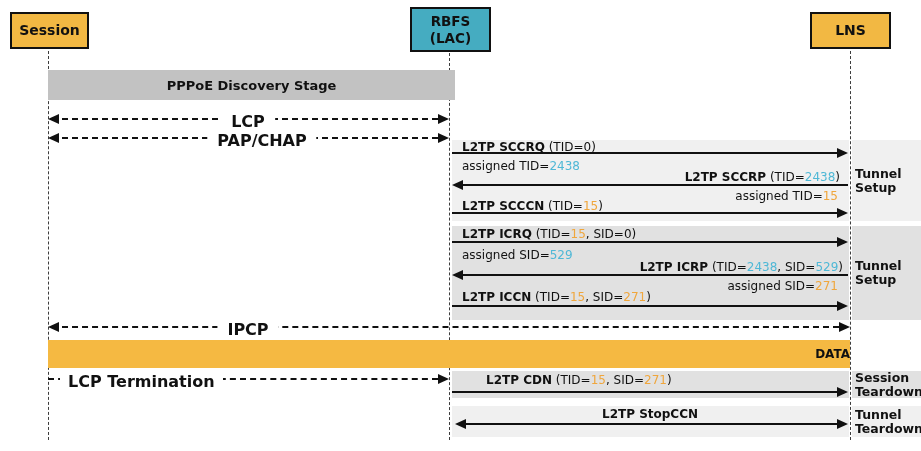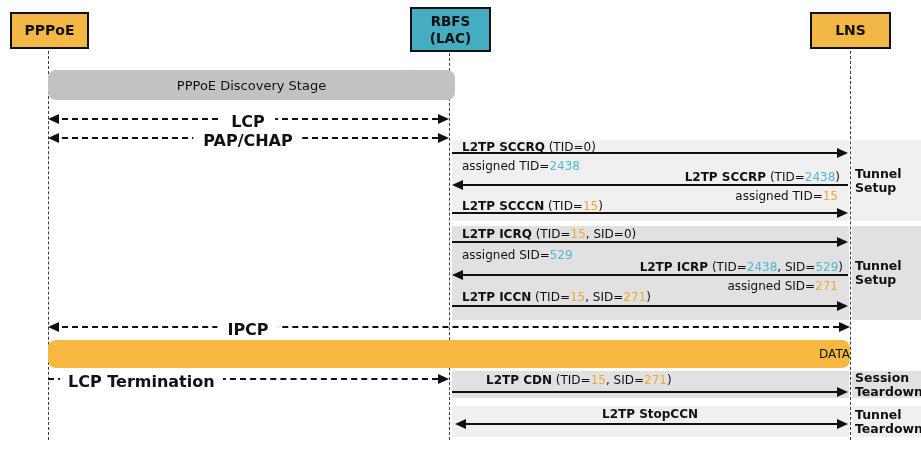--- a/index.html
+++ b/index.html
@@ -4,21 +4,21 @@
 <style>
   html,body{margin:0;padding:0;background:#fff;}
   .stage{position:relative;width:921px;height:451px;background:#fff;overflow:hidden;
          font-family:"DejaVu Sans","Liberation Sans",sans-serif;color:#111;}
   .actor{position:absolute;display:flex;flex-direction:column;align-items:center;justify-content:center;
          border:2px solid #111;font-weight:bold;font-size:14px;line-height:1.25;text-align:center;box-sizing:border-box;}
   .actor.yellow{background:var(--yellow);}
   .actor.teal{background:var(--teal);}
   .lifeline{position:absolute;width:0;border-left:1px dashed #3c3c3c;}
   .bar{position:absolute;display:flex;align-items:center;justify-content:center;
-       font-weight:normal;font-size:13px;box-sizing:border-box;border-radius:8px;}
+       font-weight:bold;font-size:13px;box-sizing:border-box;}
   .secbg{position:absolute;}
   .seclabel{position:absolute;display:flex;align-items:center;font-weight:bold;font-size:12.5px;
             line-height:1.12;padding-left:3px;box-sizing:border-box;}
   .msg{position:absolute;font-size:12px;line-height:1.1;white-space:nowrap;}
   .msg.right{text-align:right;}
   .msg.center{text-align:center;}
   .seg.b{font-weight:bold;}
   .seg.cy{color:var(--cyan);}
   .seg.or{color:var(--orange);}
   .ln{position:absolute;height:2px;background:#111;}
@@ -53,21 +53,21 @@
   <div class="secbg" style="left:452px;top:406px;width:397px;height:31px;background:var(--secLight);"></div>
   <div class="seclabel" style="left:852px;top:406px;width:76px;height:31px;background:var(--secLight);">
     <span>Tunnel Teardown</span>
   </div>
 
   <div class="lifeline" style="left:48px;top:51px;height:389px;"></div>
   <div class="lifeline" style="left:449px;top:53px;height:387px;"></div>
   <div class="lifeline" style="left:850px;top:51px;height:389px;"></div>
 
   <div class="actor yellow" style="left:10px;top:12px;width:79px;height:37px;">
-    <span>PPPoE</span>
+    <span>Session</span>
   </div>
   <div class="actor teal" style="left:410px;top:7px;width:81px;height:45px;font-size:13.5px;">
     <span>RBFS</span>
     <span>(LAC)</span>
   </div>
   <div class="actor yellow" style="left:810px;top:12px;width:81px;height:37px;">
     <span>LNS</span>
   </div>
 
   <div class="bar" style="left:48px;top:70px;width:407px;height:30px;background:var(--barGray);">
@@ -75,21 +75,21 @@
   </div>
 
   <div class="ln-d" style="left:52px;top:118px;width:386px;"></div>
   <div class="ah-l" style="left:48px;top:114px;"></div>
   <div class="ah-r" style="left:438px;top:114px;"></div>
   <div class="linelabel" style="left:248px;top:112px;">LCP</div>
 
   <div class="ln-d" style="left:52px;top:137px;width:386px;"></div>
   <div class="ah-l" style="left:48px;top:133px;"></div>
   <div class="ah-r" style="left:438px;top:133px;"></div>
-  <div class="linelabel" style="left:248px;top:131px;text-align:center;">PAP/CHAP</div>
+  <div class="linelabel" style="left:262px;top:131px;text-align:center;">PAP/CHAP</div>
 
   <div class="msg" style="left:462px;top:141px;"><span class="seg b">L2TP SCCRQ</span><span class="seg"> (TID=0)</span></div>
   <div class="ln" style="left:452px;top:152px;width:390px;"></div>
   <div class="ah-r" style="left:837px;top:148px;"></div>
 
   <div class="msg" style="left:462px;top:160px;"><span class="seg">assigned TID=</span><span class="seg cy">2438</span></div>
 
   <div class="msg right" style="right:81px;top:171px;"><span class="seg b">L2TP SCCRP</span><span class="seg"> (TID=</span><span class="seg cy">2438</span><span class="seg">)</span></div>
   <div class="ah-l" style="left:452px;top:180px;"></div>
   <div class="ln" style="left:458px;top:184px;width:390px;"></div>

